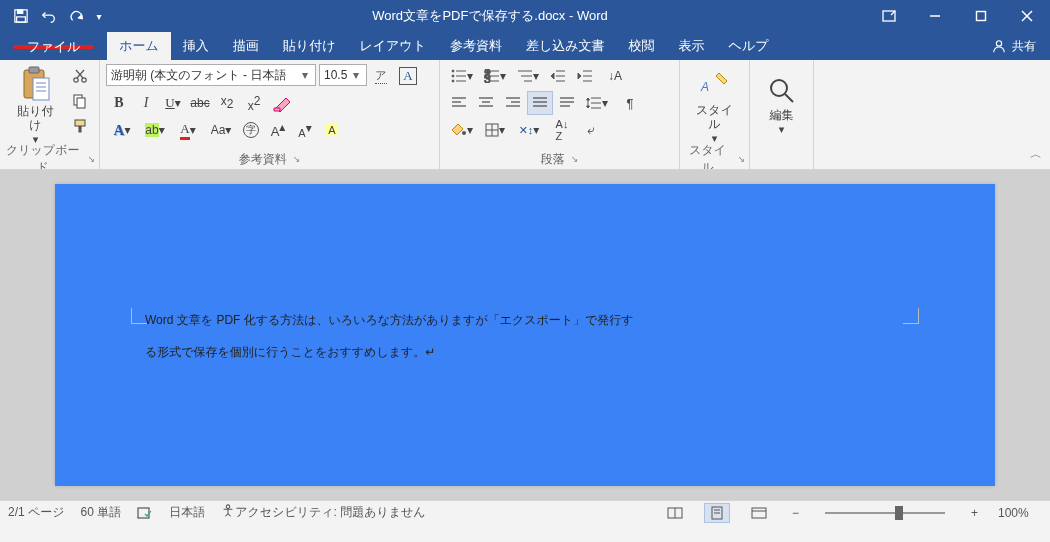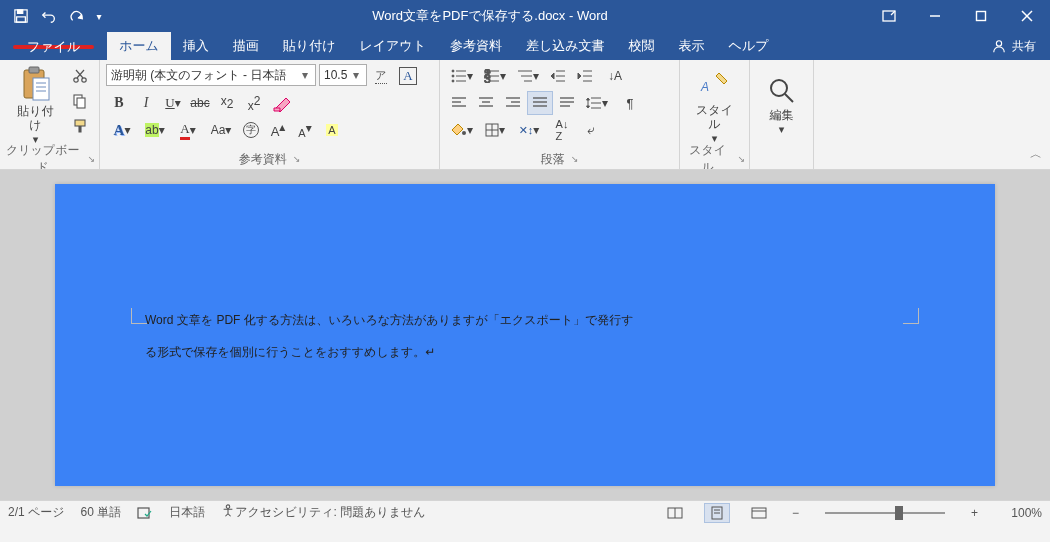--- a/index.html
+++ b/index.html
@@ -429,14 +429,14 @@
       <svg width="16" height="12" viewBox="0 0 16 12" stroke="#555" fill="none">
         <rect x="1" y="1" width="14" height="10"></rect>
         <line x1="1" y1="4" x2="15" y2="4"></line>
       </svg>
     </div>
   <span style="cursor:pointer;padding:0 4px">−</span>
   <div class="zoomslider">
       <div class="thumb"></div>
     </div>
   <span style="cursor:pointer;padding:0 4px">+</span>
-  <span style="width:44px;text-align:right">100%</span>
+  <span style="width:44px;">100%</span>
 </div>
 
 </body></html>

